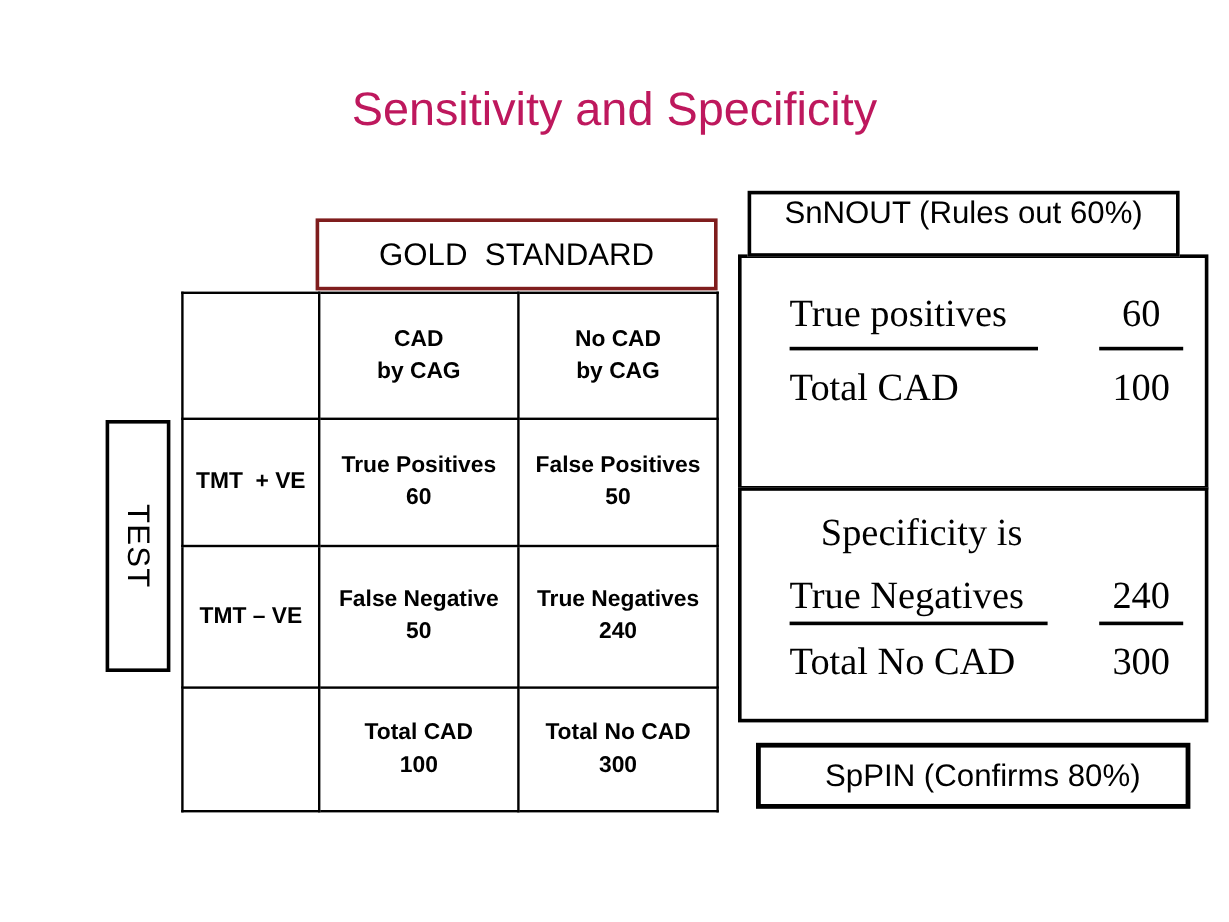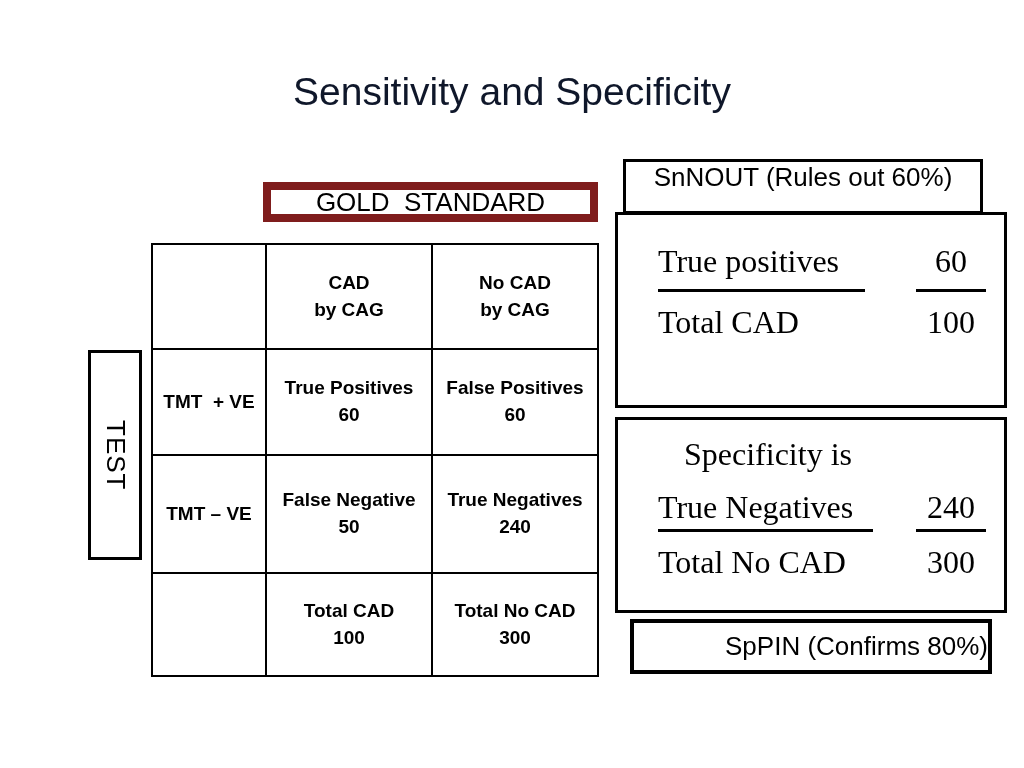--- a/index.html
+++ b/index.html
@@ -21,29 +21,29 @@
     background: #ffffff;
   }
   .title {
     position: absolute;
     top: 70px;
     left: 0;
     width: 1024px;
     text-align: center;
     font-size: 39px;
     line-height: 1.15;
-    color: #0f172a;
+    color: #be185d;
   }
   .gold-box {
     position: absolute;
     left: 263px;
     top: 182px;
     width: 335px;
-    height: 40px;
-    border: 8px solid #7f1d1d;
+    height: 60px;
+    border: 3px solid #7f1d1d;
     box-sizing: border-box;
     background: #fff;
     display: flex;
     align-items: center;
     justify-content: center;
     font-size: 26px;
   }
   .test-box {
     position: absolute;
     left: 88px;
@@ -108,39 +108,39 @@
     position: absolute;
     left: 630px;
     top: 619px;
     width: 362px;
     height: 55px;
     border: 4px solid #000;
     box-sizing: border-box;
     background: #fff;
     display: flex;
     align-items: center;
-    justify-content: flex-end;
+    justify-content: center;
     font-size: 26px;
     padding-left: 16px;
   }
   .formula-box {
     position: absolute;
     left: 615px;
     width: 392px;
     height: 196px;
     border: 3px solid #000;
     box-sizing: border-box;
     background: #fff;
     font-family: "Liberation Serif", serif;
     font-size: 32px;
     padding: 12px 18px 0 40px;
     z-index: 2;
   }
   .sens-box { top: 212px; }
-  .spec-box { top: 417px; }
+  .spec-box { top: 406px; }
   .formula-heading {
     padding-left: 26px;
     margin-top: 4px;
   }
   .frac-row, .den-row {
     display: flex;
     justify-content: space-between;
     align-items: baseline;
   }
   .frac-row { margin-top: 16px; }
@@ -184,21 +184,21 @@
       <td>CAD
 by CAG</td>
       <td>No CAD
 by CAG</td>
     </tr>
     <tr class="r2">
       <td>TMT&nbsp; + VE</td>
       <td>True Positives
 60</td>
       <td>False Positives
-60</td>
+50</td>
     </tr>
     <tr class="r3">
       <td>TMT – VE</td>
       <td>False Negative
 50</td>
       <td>True Negatives
 240</td>
     </tr>
     <tr class="r4">
       <td></td>

